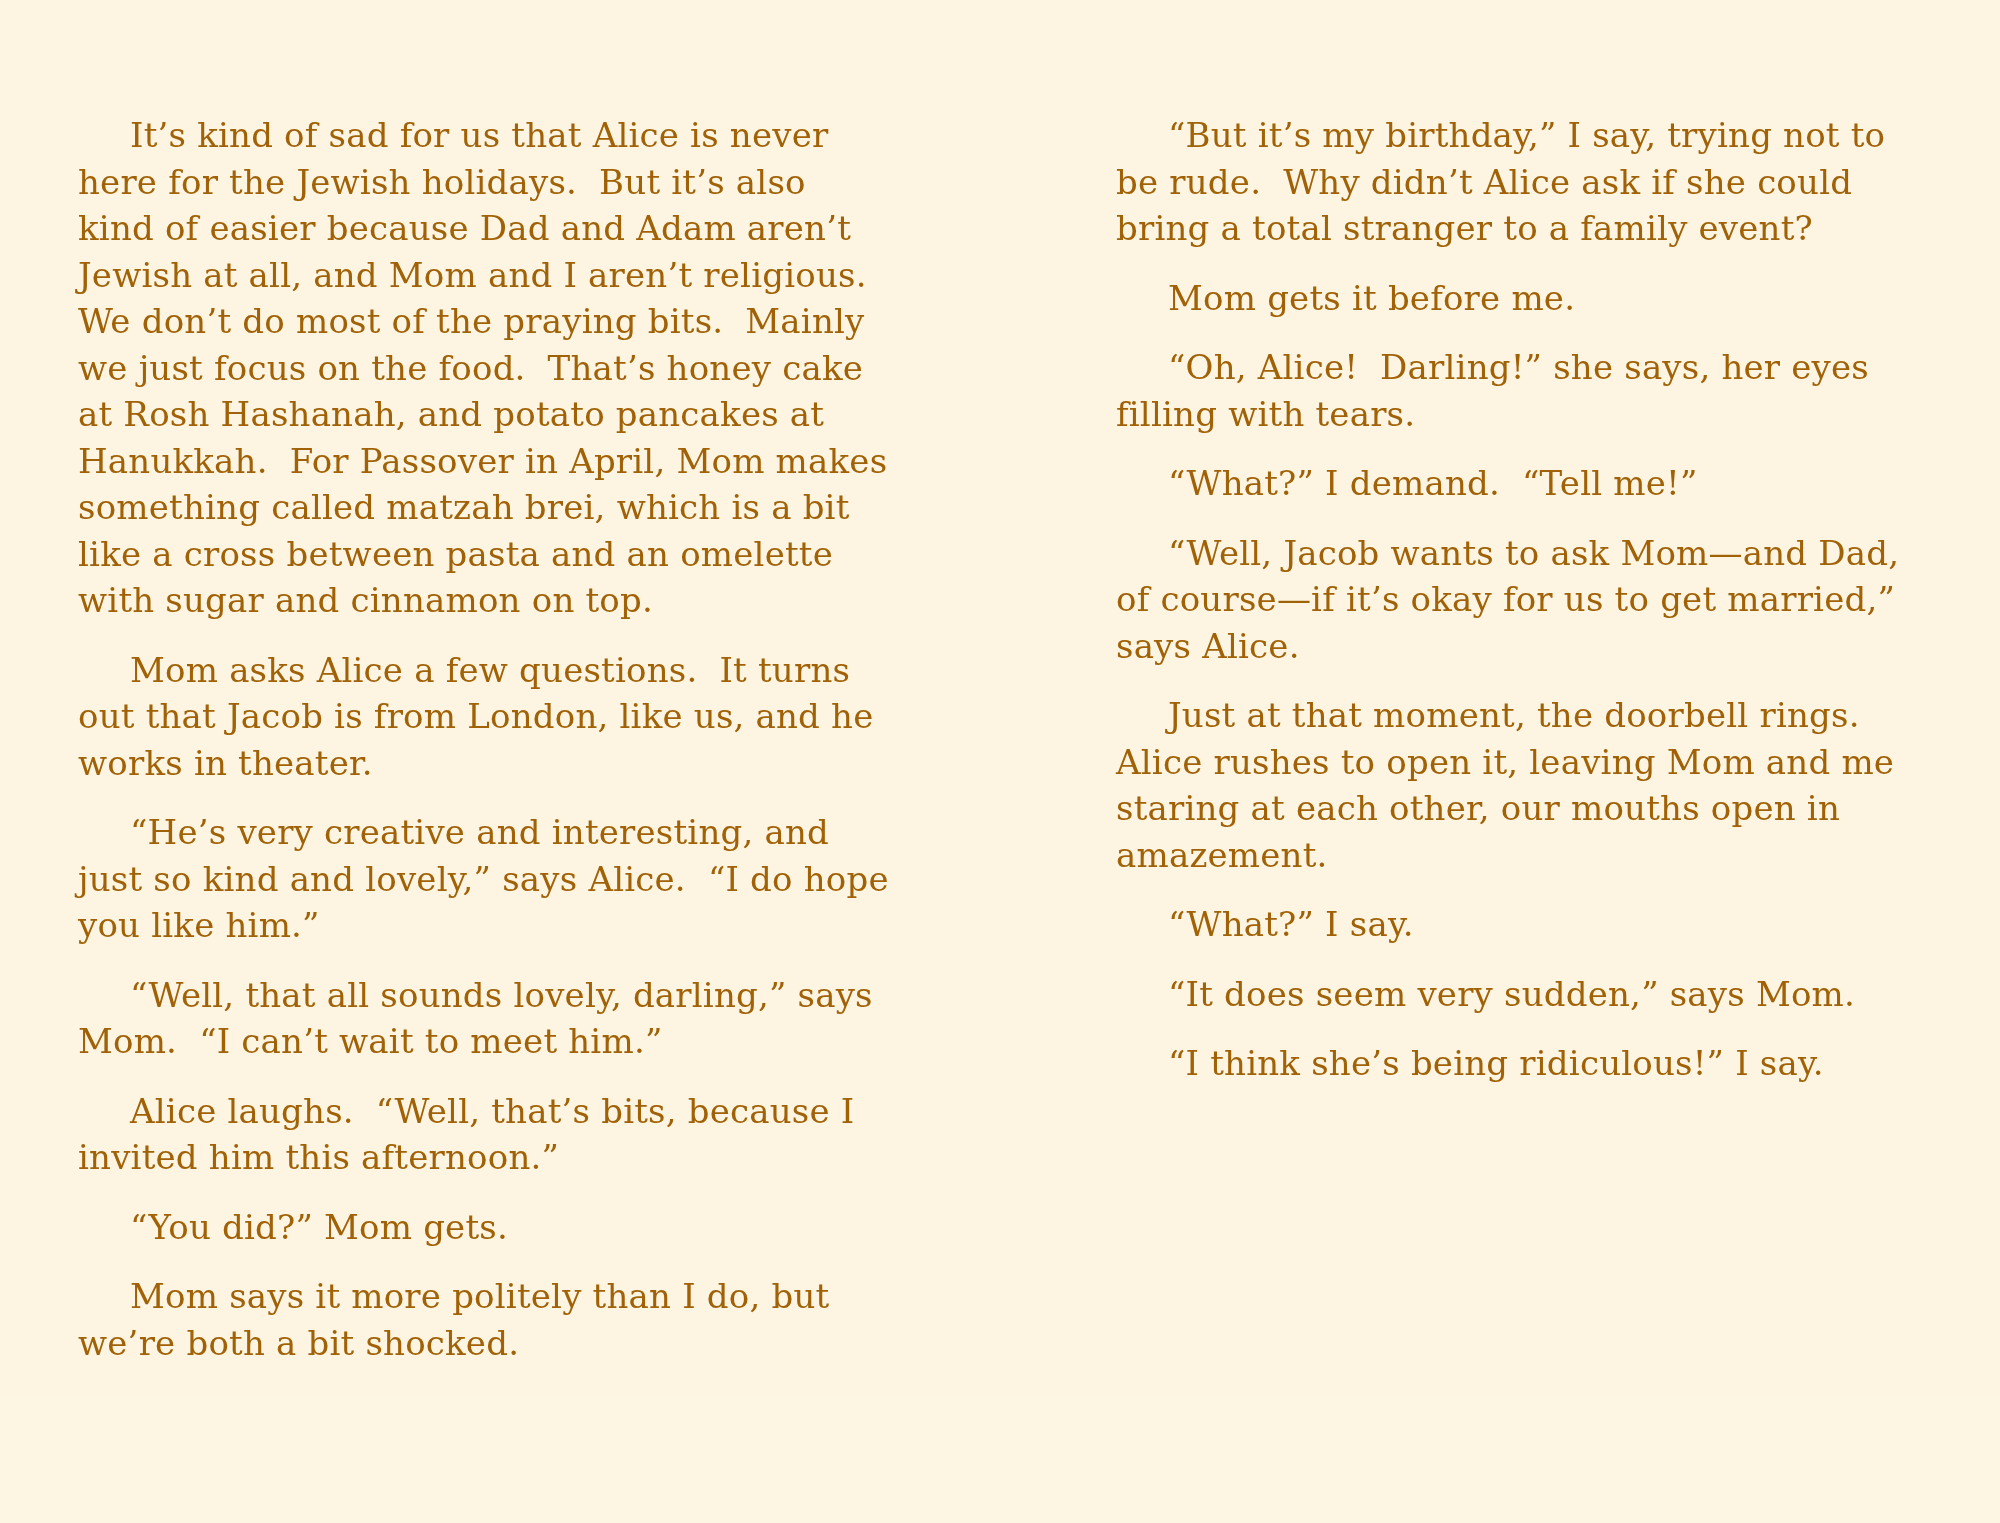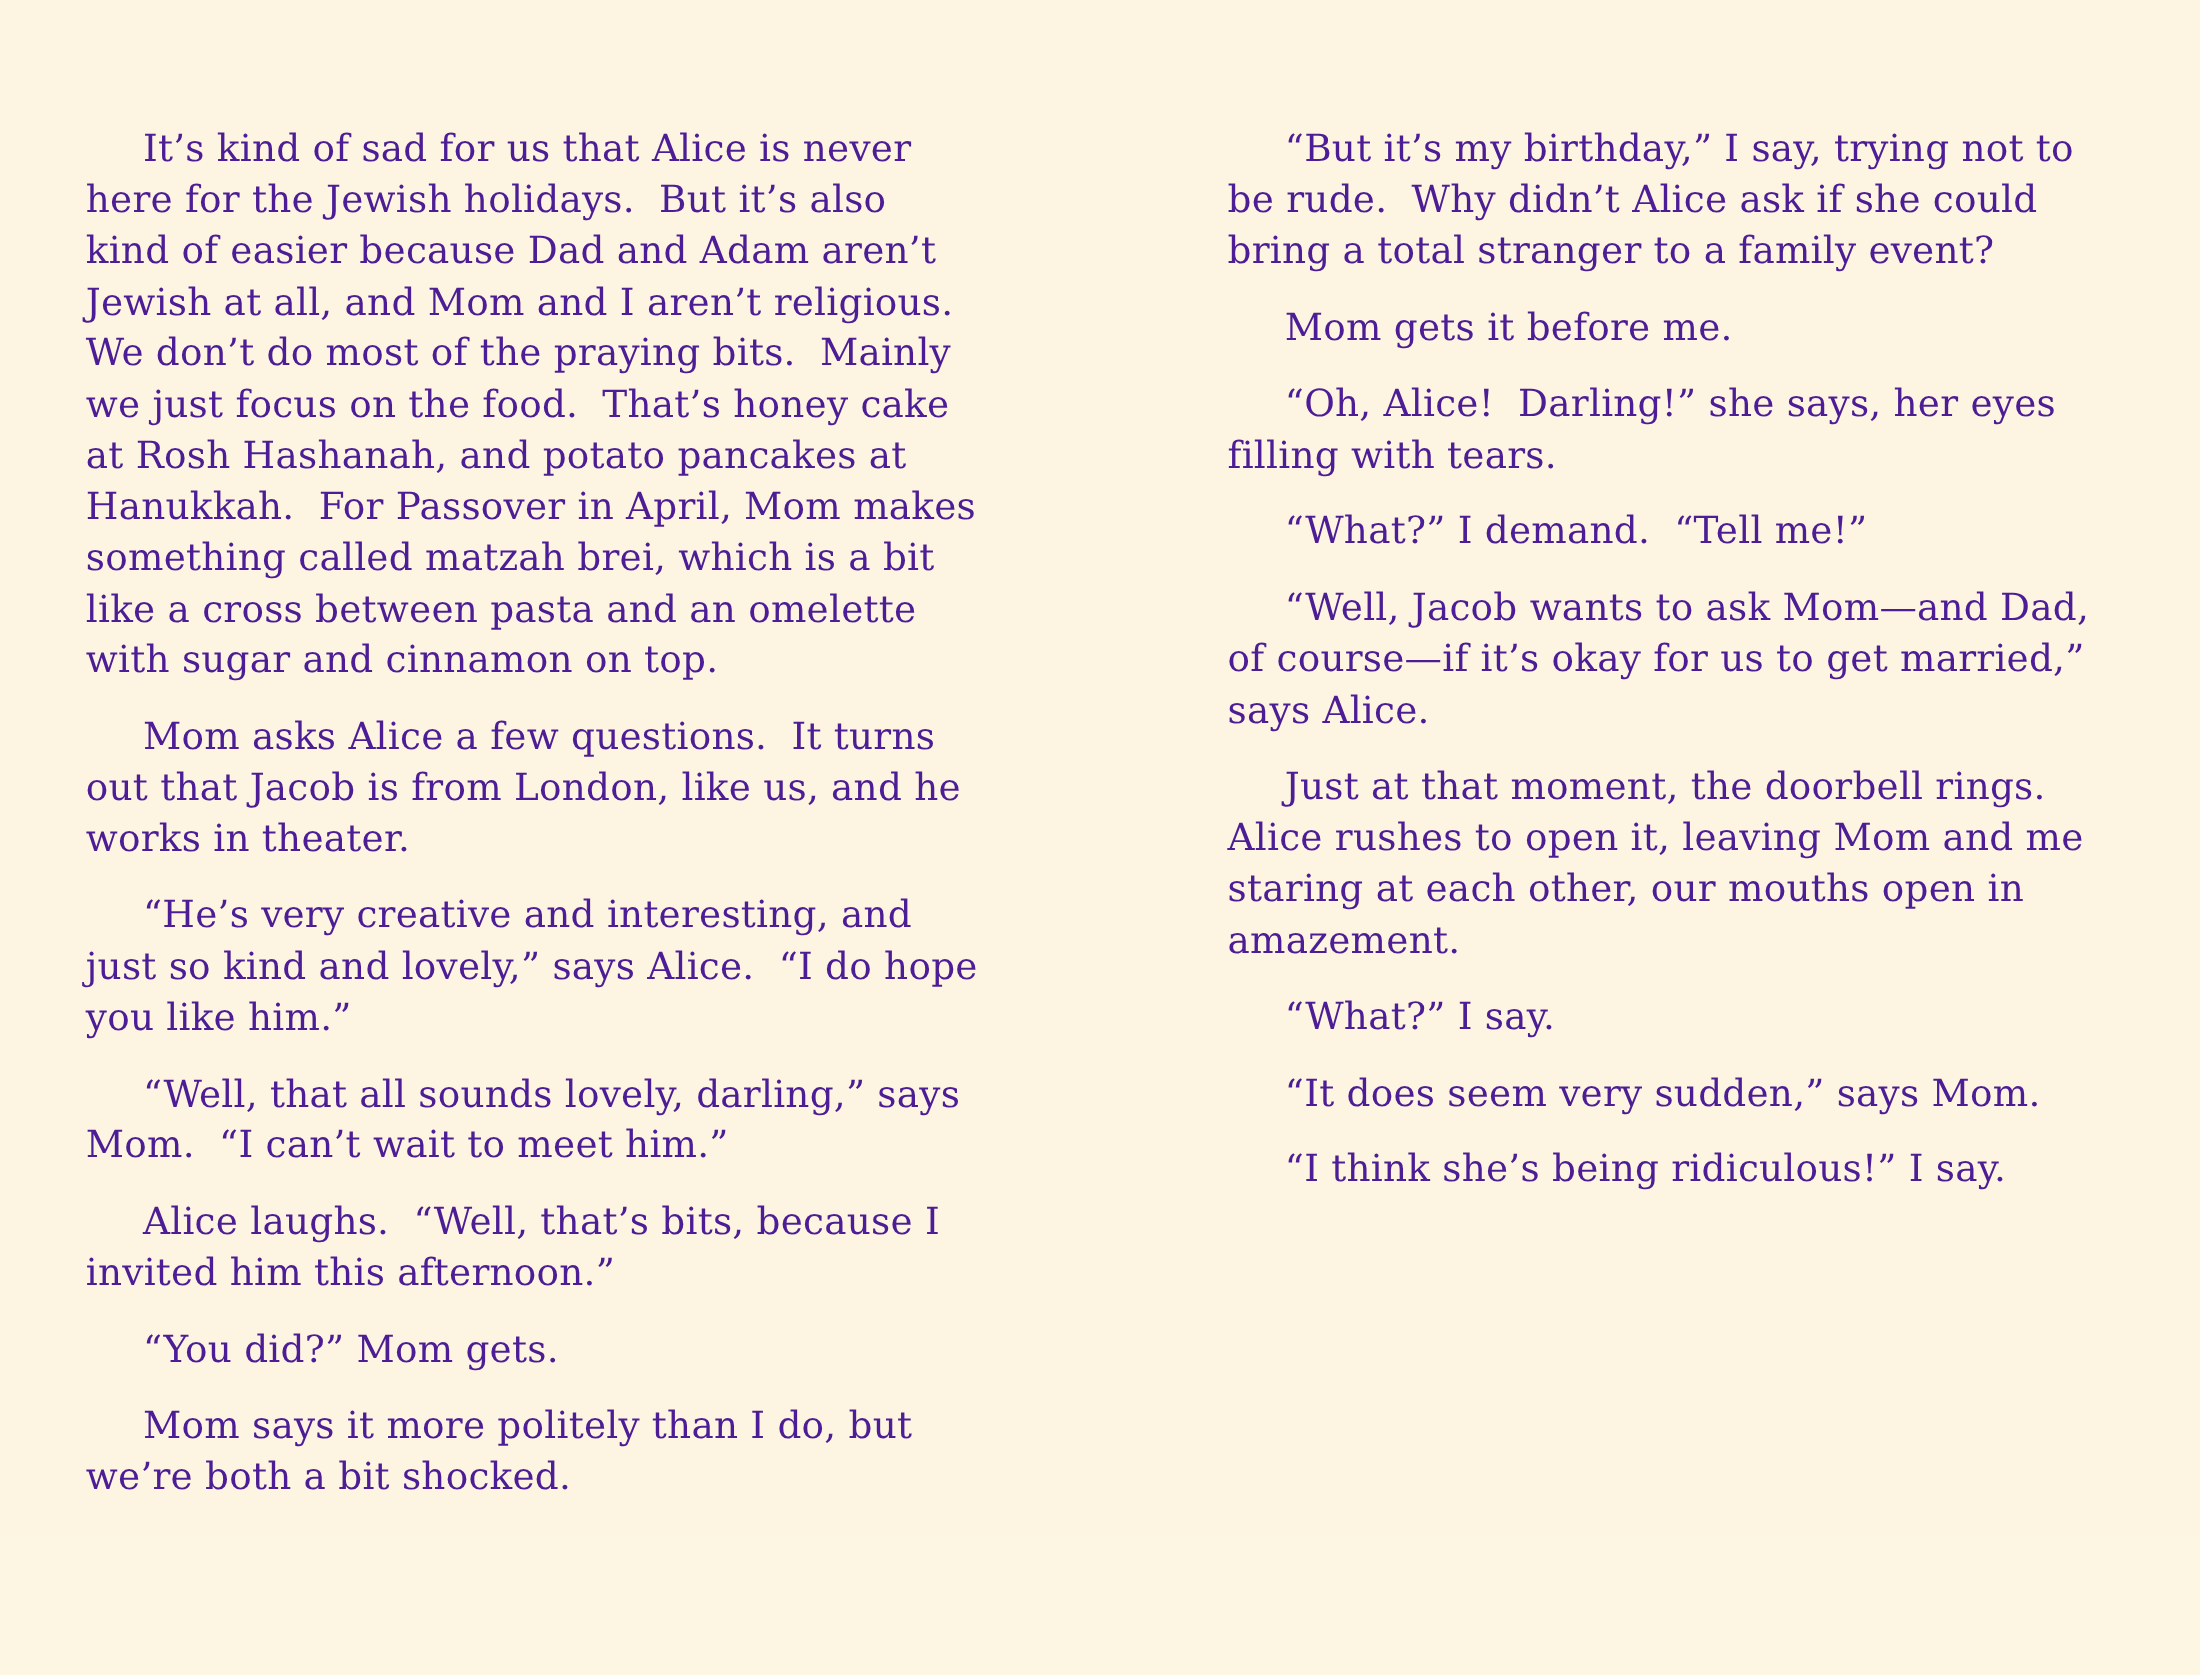--- a/index.html
+++ b/index.html
@@ -7,21 +7,21 @@
     padding: 0;
   }
   body {
     background: #fdf6e3;
   }
   .spread {
     position: relative;
     width: 2000px;
     height: 1396px;
     background: #fdf5e1;
-    color: #4c1d95;
+    color: #a16207;
     font-family: "DejaVu Serif", serif;
     overflow: hidden;
     text-rendering: optimizeLegibility;
   }
   .text-block {
     position: absolute;
     top: 112px;
     font-size: 34px;
     line-height: 46.5px;
     letter-spacing: 0.2px;

